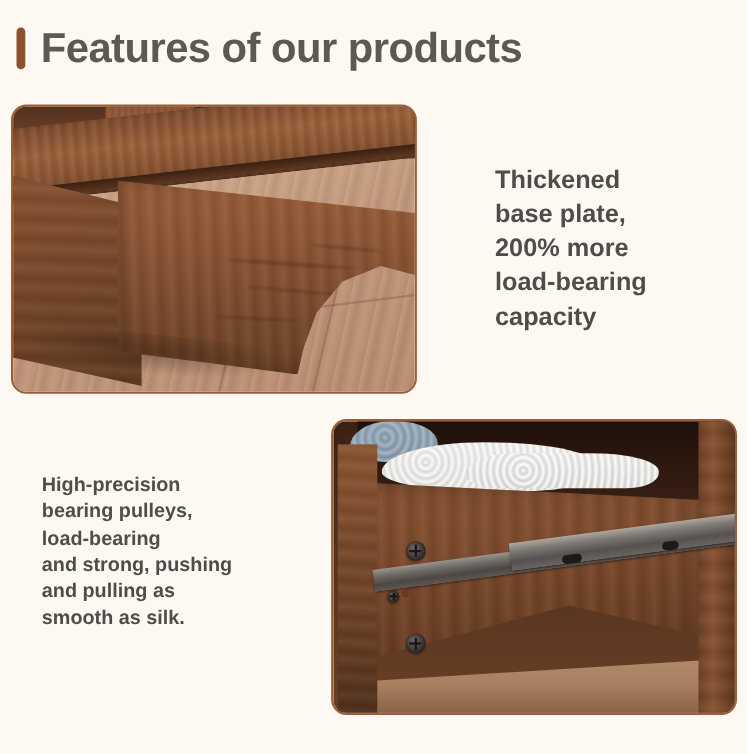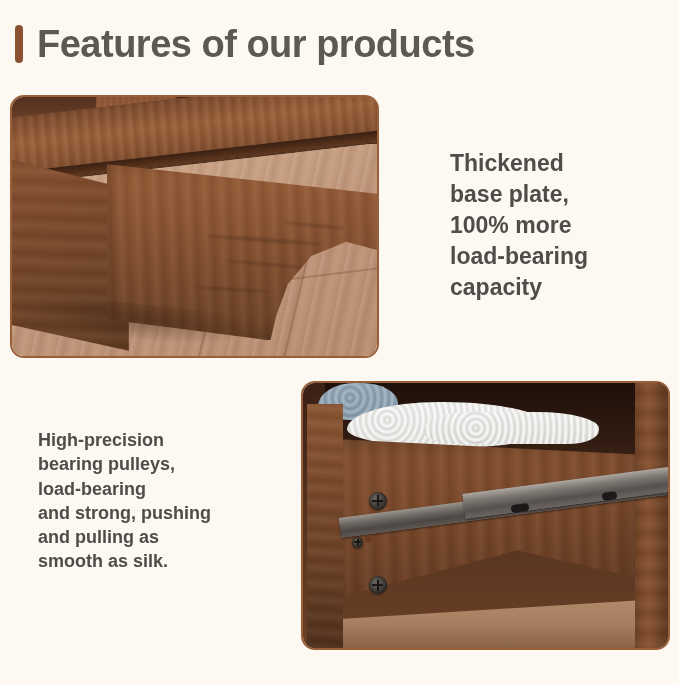--- a/index.html
+++ b/index.html
@@ -391,21 +391,21 @@
       <div class="grain-streak g2"></div>
       <div class="grain-streak g3"></div>
       <div class="grain-streak g4"></div>
     </div>
     <div class="base-shadow"></div>
   </div>
 </div>
 
 <div class="caption" id="caption-base-plate">Thickened
 base plate,
-100% more
+200% more
 load-bearing
 capacity</div>
 
 <div class="caption" id="caption-drawer-slide">High-precision
 bearing pulleys,
 load-bearing
 and strong, pushing
 and pulling as
 smooth as silk.</div>
 

